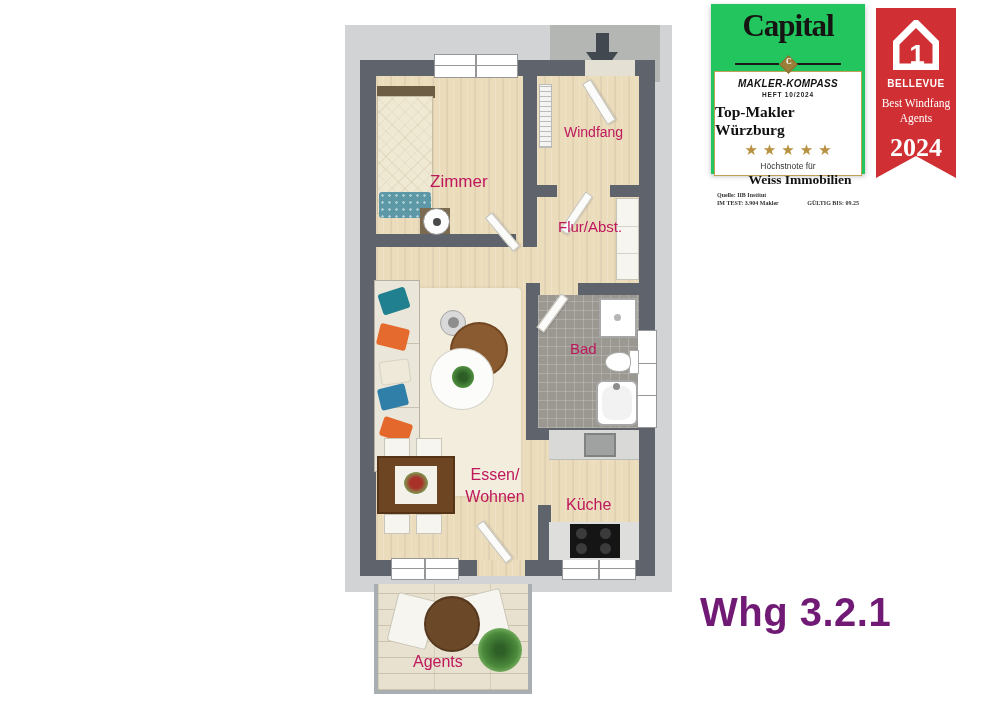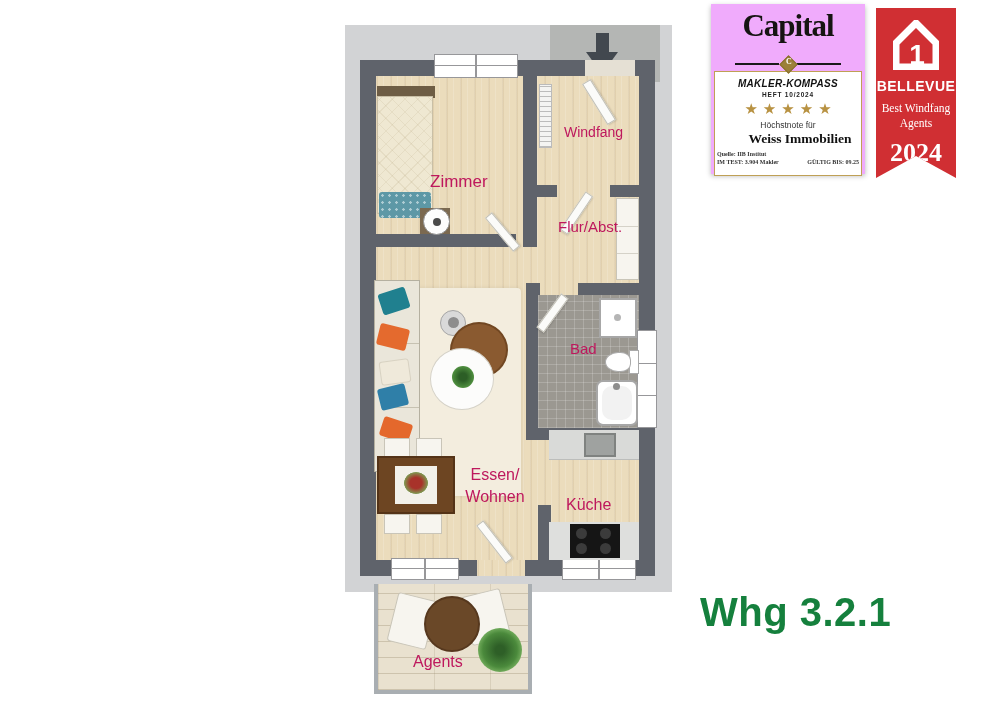--- a/index.html
+++ b/index.html
@@ -31,21 +31,21 @@
   .pillow{position:absolute;border-radius:3px;}
   .circle{border-radius:50%;}
   .burner{position:absolute;border-radius:50%;background:#3b3b3b;}
 
   
   .arrow-stem{background:#42484f;}
   .arrow-head{width:0;height:0;border-left:16px solid transparent;border-right:16px solid transparent;
     border-top:22px solid #42484f;}
 
   
-  .capital{background:#f0abfc;box-shadow:0 2px 5px rgba(0,0,0,.28);}
+  .capital{background:#22c55e;box-shadow:0 2px 5px rgba(0,0,0,.28);}
   .cap-header{height:50px;text-align:center;color:#161412;
     font-family:"Liberation Serif",serif;font-weight:900;font-size:31px;letter-spacing:-1px;padding-top:4px;}
   .cap-orn{position:relative;height:13px;}
   .cap-orn .bar{position:absolute;top:5px;height:1.5px;width:44px;background:#1a1a1a;}
   .cap-diamond{position:absolute;left:50%;top:0;width:11px;height:11px;margin-left:-6px;
     background:#9c803a;border:1px solid #8a6f2e;transform:rotate(45deg);}
   .cap-diamond span{position:absolute;left:1px;top:-1px;transform:rotate(-45deg);
     color:#fff;font-size:8px;font-weight:bold;font-family:"Liberation Serif",serif;}
   .cap-body{margin:0 3px 3px;background:#fff;border:1px solid #bfa055;
     display:flex;flex-direction:column;align-items:center;padding-top:6px;height:97px;}
@@ -54,25 +54,25 @@
   .cap-title{font-family:"Liberation Serif",serif;font-weight:700;font-size:15.5px;color:#111;margin-top:5px;}
   .cap-stars{color:#b89242;font-size:15px;letter-spacing:5px;padding-left:5px;margin-top:2px;}
   .cap-note{font-size:8.5px;color:#333;margin-top:2px;}
   .cap-company{font-family:"Liberation Serif",serif;font-weight:700;font-size:13.5px;color:#111;margin-top:1px;margin-left:24px;}
   .cap-footer{width:142px;display:flex;justify-content:space-between;align-items:flex-end;
     font-family:"Liberation Serif",serif;font-weight:bold;font-size:6px;color:#333;margin-top:4px;line-height:1.25;}
 
   
   .bellevue{background:#d02f33;color:#fff;text-align:center;
     clip-path:polygon(0 0,100% 0,100% 100%,50% 87%,0 100%);}
-  .bv-brand{font-size:14px;font-weight:800;letter-spacing:.5px;margin-top:4px;}
+  .bv-brand{font-size:10px;font-weight:800;letter-spacing:.5px;margin-top:4px;}
   .bv-line{font-family:"Liberation Serif",serif;font-size:11.5px;line-height:1.3;}
   .bv-year{font-family:"Liberation Serif",serif;font-size:26px;font-weight:600;margin-top:7px;}
 
-  .unit-label{font-size:40px;font-weight:700;color:#15803d;letter-spacing:.5px;}
+  .unit-label{font-size:40px;font-weight:700;color:#701a75;letter-spacing:.5px;}
 </style>
 </head>
 <body>
 
 <div id="stage">
 
   <div class="abs surround" style="left:345px;top:25px;width:327px;height:567px;"></div>
   <div class="abs entrypad" style="left:550px;top:25px;width:110px;height:57px;"></div>
 
   <div class="abs arrow-stem" style="left:596px;top:33px;width:13px;height:20px;"></div>
@@ -204,20 +204,21 @@
     <div class="cap-orn">
       <div class="bar" style="left:24px;"></div>
       <div class="bar" style="right:24px;"></div>
       <div class="cap-diamond">
           <span>C</span>
         </div>
     </div>
     <div class="cap-body">
       <div class="cap-series">MAKLER-KOMPASS</div>
       <div class="cap-issue">HEFT 10/2024</div>
+      <div class="cap-title">Top-Makler Würzburg</div>
       <div class="cap-stars">★★★★★</div>
       <div class="cap-note">Höchstnote für</div>
       <div class="cap-company">Weiss Immobilien</div>
       <div class="cap-footer">
         <div>
           <div>Quelle: IIB Institut</div>
           <div>IM TEST: 3.904 Makler</div>
         </div>
         <div>GÜLTIG BIS: 09.25</div>
       </div>

